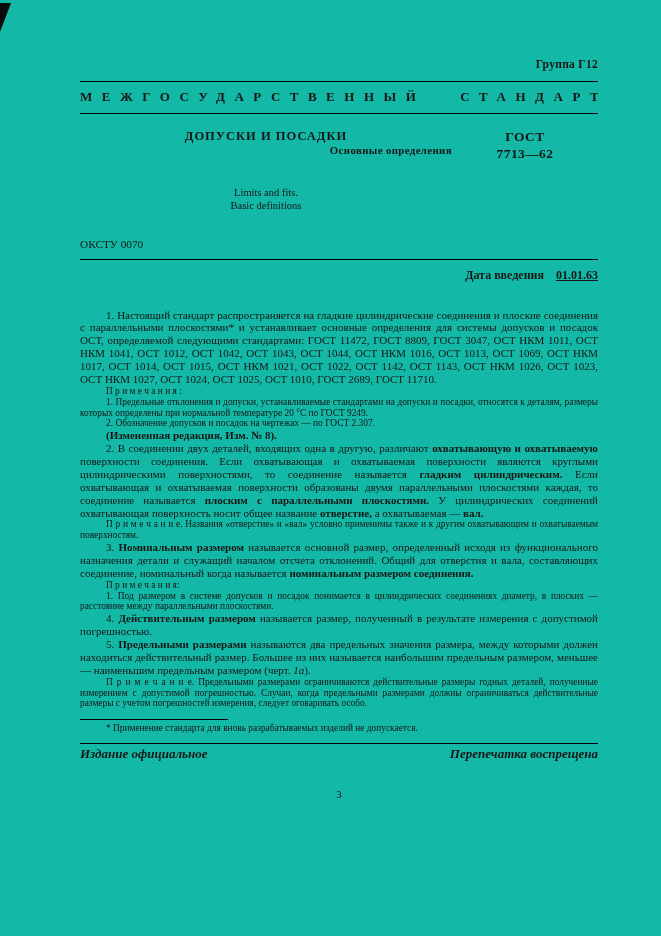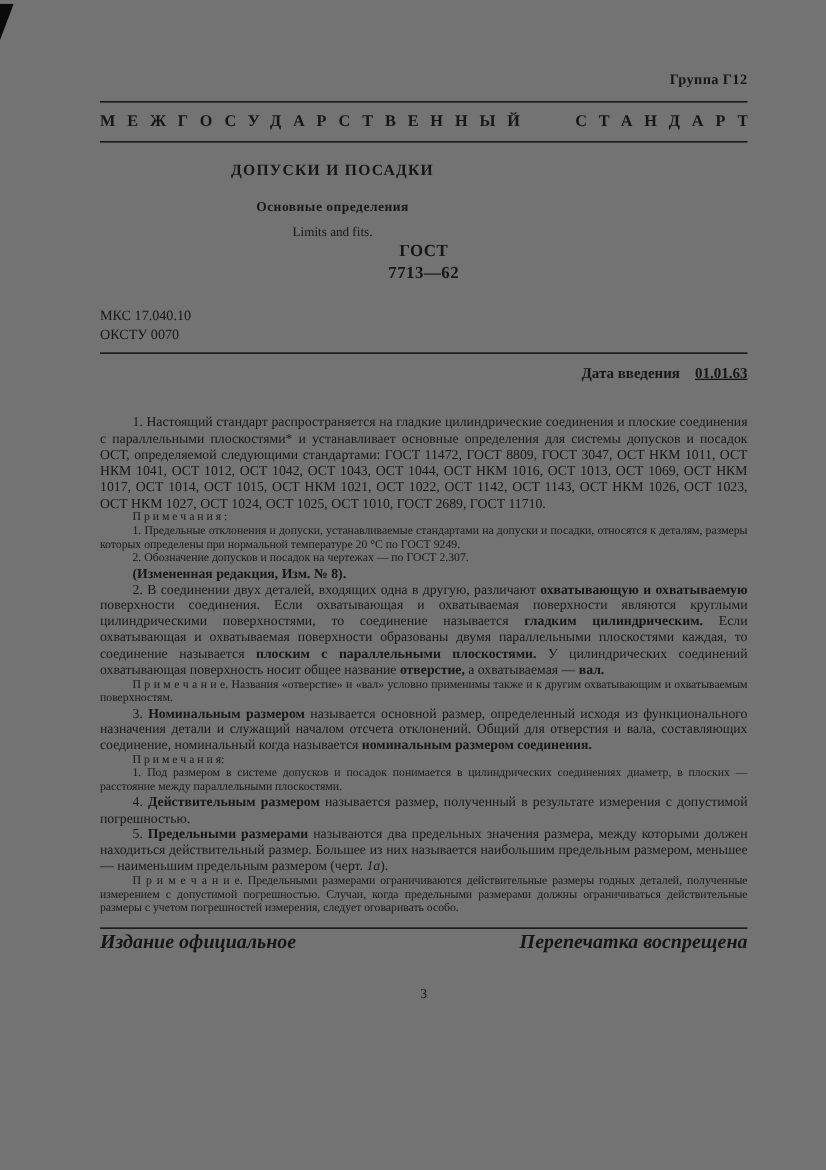--- a/index.html
+++ b/index.html
@@ -1,40 +1,40 @@
 <!DOCTYPE html>
 <html lang="ru"><head>
 <meta charset="utf-8">
 <style>
   * { margin:0; padding:0; box-sizing:border-box; }
   html, body { background:#ffffff; }
   .page {
     position:relative; width:661px; height:936px; overflow:hidden;
-    background:#737373; color:#161616;
+    background:#14b8a6; color:#161616;
     font-family:"Liberation Serif","DejaVu Serif",serif;
   }
   .corner-artifact {
     position:absolute; left:0; top:0; width:13px; height:32px;
     background:#0a0a0a; clip-path:polygon(0 3px, 11px 3px, 0 32px);
   }
   .content { position:absolute; left:80px; top:0; width:518px; }
 
   .group { padding-top:58px; text-align:right; font-weight:700; font-size:11.5px; letter-spacing:.3px; }
 
   .banner {
     margin-top:11px; border-top:1.5px solid #000; border-bottom:1.5px solid #000;
     padding:7px 0 8px; text-align:center; font-weight:700; font-size:13px;
     letter-spacing:9.5px; word-spacing:22px; white-space:nowrap; overflow:hidden;
   }
 
-  .title-block { display:flex; margin-top:15px; min-height:88px;flex-direction:column; }
+  .title-block { display:flex; margin-top:15px; min-height:88px; }
   .title-left { width:372px; text-align:center; }
   .doc-title { font-weight:700; font-size:12.5px; letter-spacing:1px; }
-  .doc-subtitle { font-weight:700; font-size:10.8px; margin-top:16px; letter-spacing:.4px; }
-  .doc-en { margin-top:8px; font-size:10.5px; line-height:13px; }
+  .doc-subtitle { font-weight:700; font-size:10.8px; letter-spacing:.4px;text-align:right; }
+  .doc-en { margin-top:30px; font-size:10.5px; line-height:13px; }
   .doc-code {
     flex:1; display:flex; flex-direction:column; 
     text-align:center; font-weight:700; font-size:13.5px; line-height:16.5px; letter-spacing:.4px;
   }
 
   .codes { margin-top:20px; font-size:11.3px; line-height:14.5px; }
 
   .rule { border:none; border-top:1.5px solid #000; height:0; }
   .rule-after-codes { margin-top:7px; }
 
@@ -47,21 +47,21 @@
   .b { font-weight:700; }
   .i { font-style:italic; }
 
   .footnote-block { margin-top:10px; }
   .fn-rule { width:148px; border:none; border-top:1px solid #000; height:0; }
   .footnote { font-size:9.4px; line-height:10.8px; text-indent:26px; margin-top:3px; text-align:justify; }
 
   .bottom-rule { margin-top:9px; }
   .footer-row {
     display:flex; justify-content:space-between; margin-top:2px;
-    font-size:16px; font-weight:700; font-style:italic;
+    font-size:13px; font-weight:700; font-style:italic;
   }
   .page-num { margin-top:26px; text-align:center; font-size:11px; }
 </style>
 </head>
 <body>
 
 <div class="page">
   <div class="corner-artifact"></div>
 
   <div class="content">
@@ -71,30 +71,30 @@
     <div class="banner">
       <span>МЕЖГОСУДАРСТВЕННЫЙ СТАНДАРТ</span>
     </div>
 
     <div class="title-block">
       <div class="title-left">
         <div class="doc-title">ДОПУСКИ И ПОСАДКИ</div>
         <div class="doc-subtitle">Основные определения</div>
         <div class="doc-en">
           <div>Limits and fits.</div>
+          <div>Basic definitions</div>
         </div>
       </div>
       <div class="doc-code">
         <div>ГОСТ</div>
         <div>7713—62</div>
       </div>
     </div>
 
     <div class="codes">
-      <div>МКС 17.040.10</div>
       <div>ОКСТУ 0070</div>
     </div>
 
     <hr class="rule rule-after-codes">
 
     <div class="date-line">
       <span>Дата введения</span><span class="date-value">01.01.63</span>
     </div>
 
     <div class="doc-body">
@@ -106,20 +106,24 @@
         <p class="main"><span>2. В соединении двух деталей, входящих одна в другую, различают </span><span class="b">охватывающую и охватываемую</span><span> поверхности соединения. Если охватывающая и охватываемая поверхности являются круглыми цилиндрическими поверхностями, то соединение называется </span><span class="b">гладким цилиндрическим.</span><span> Если охватывающая и охватываемая поверхности образованы двумя параллельными плоскостями каждая, то соединение называется </span><span class="b">плоским с параллельными плоскостями.</span><span> У цилиндрических соединений охватывающая поверхность носит общее название </span><span class="b">отверстие,</span><span> а охватываемая — </span><span class="b">вал.</span></p>
         <p class="note"><span>П р и м е ч а н и е. Названия «отверстие» и «вал» условно применимы также и к другим охватывающим и охватываемым поверхностям.</span></p>
         <p class="main"><span>3. </span><span class="b">Номинальным размером</span><span> называется основной размер, определенный исходя из функционального назначения детали и служащий началом отсчета отклонений. Общий для отверстия и вала, составляющих соединение, номинальный когда называется </span><span class="b">номинальным размером соединения.</span></p>
         <p class="note"><span>П р и м е ч а н и я:</span></p>
         <p class="note"><span>1. Под размером в системе допусков и посадок понимается в цилиндрических соединениях диаметр, в плоских — расстояние между параллельными плоскостями.</span></p>
         <p class="main"><span>4. </span><span class="b">Действительным размером</span><span> называется размер, полученный в результате измерения с допустимой погрешностью.</span></p>
         <p class="main"><span>5. </span><span class="b">Предельными размерами</span><span> называются два предельных значения размера, между которыми должен находиться действительный размер. Большее из них называется наибольшим предельным размером, меньшее — наименьшим предельным размером (черт. </span><span class="i">1а</span><span>).</span></p>
         <p class="note"><span>П р и м е ч а н и е. Предельными размерами ограничиваются действительные размеры годных деталей, полученные измерением с допустимой погрешностью. Случаи, когда предельными размерами должны ограничиваться действительные размеры с учетом погрешностей измерения, следует оговаривать особо.</span></p>
       </div>
 
+    <div class="footnote-block">
+      <hr class="fn-rule">
+      <div class="footnote">* Применение стандарта для вновь разрабатываемых изделий не допускается.</div>
+    </div>
 
     <hr class="rule bottom-rule">
 
     <div class="footer-row">
       <div>Издание официальное</div>
       <div>Перепечатка воспрещена</div>
     </div>
 
     <div class="page-num">3</div>
 

